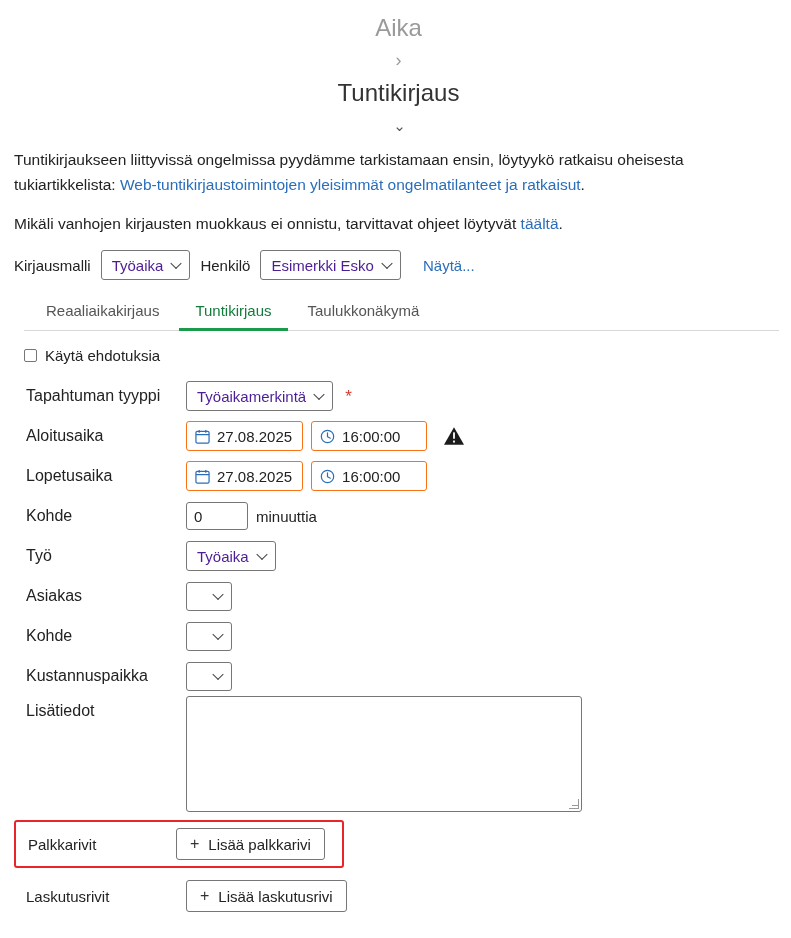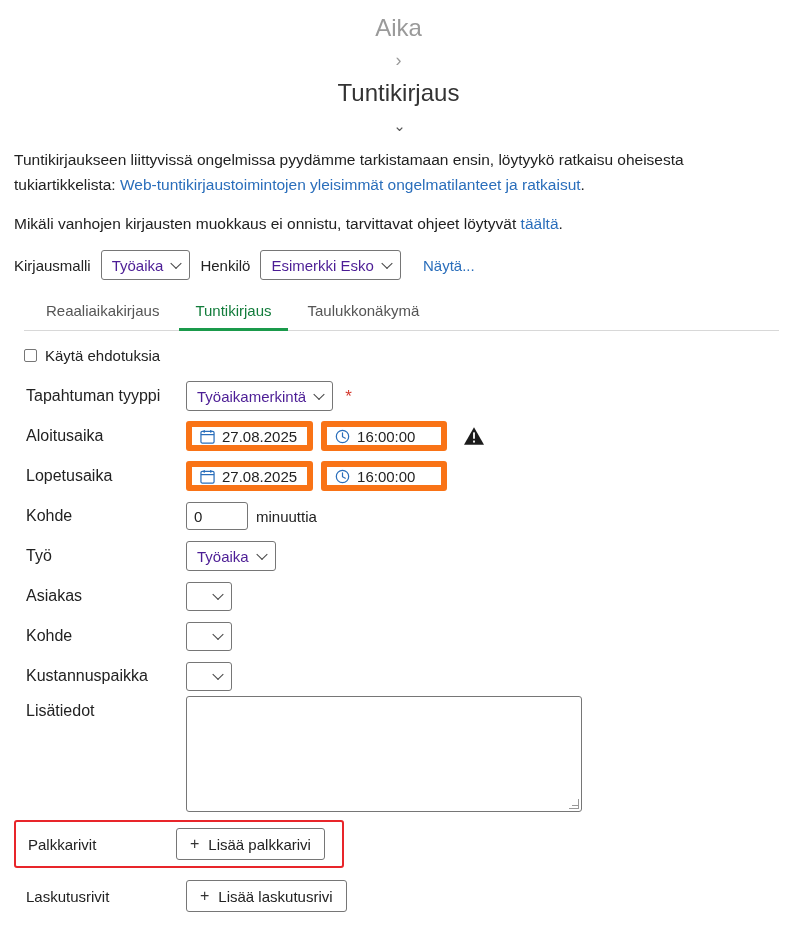--- a/index.html
+++ b/index.html
@@ -157,21 +157,21 @@
     color: #d43a2f;
     font-size: 17px;
     line-height: 1;
     margin-left: 4px;
   }
 
   
   .input-icon {
     display: inline-flex;
     align-items: center;
-    border: 6px solid #f97316;
+    border: 1px solid #f97316;
     border-radius: 3px;
     background: #fff;
     height: 30px;
     padding: 0 10px 0 8px;
     gap: 7px;
     font-size: 15px;
     color: #222;
   }
   .input-icon .val { min-width: 74px; }
   .ic {

